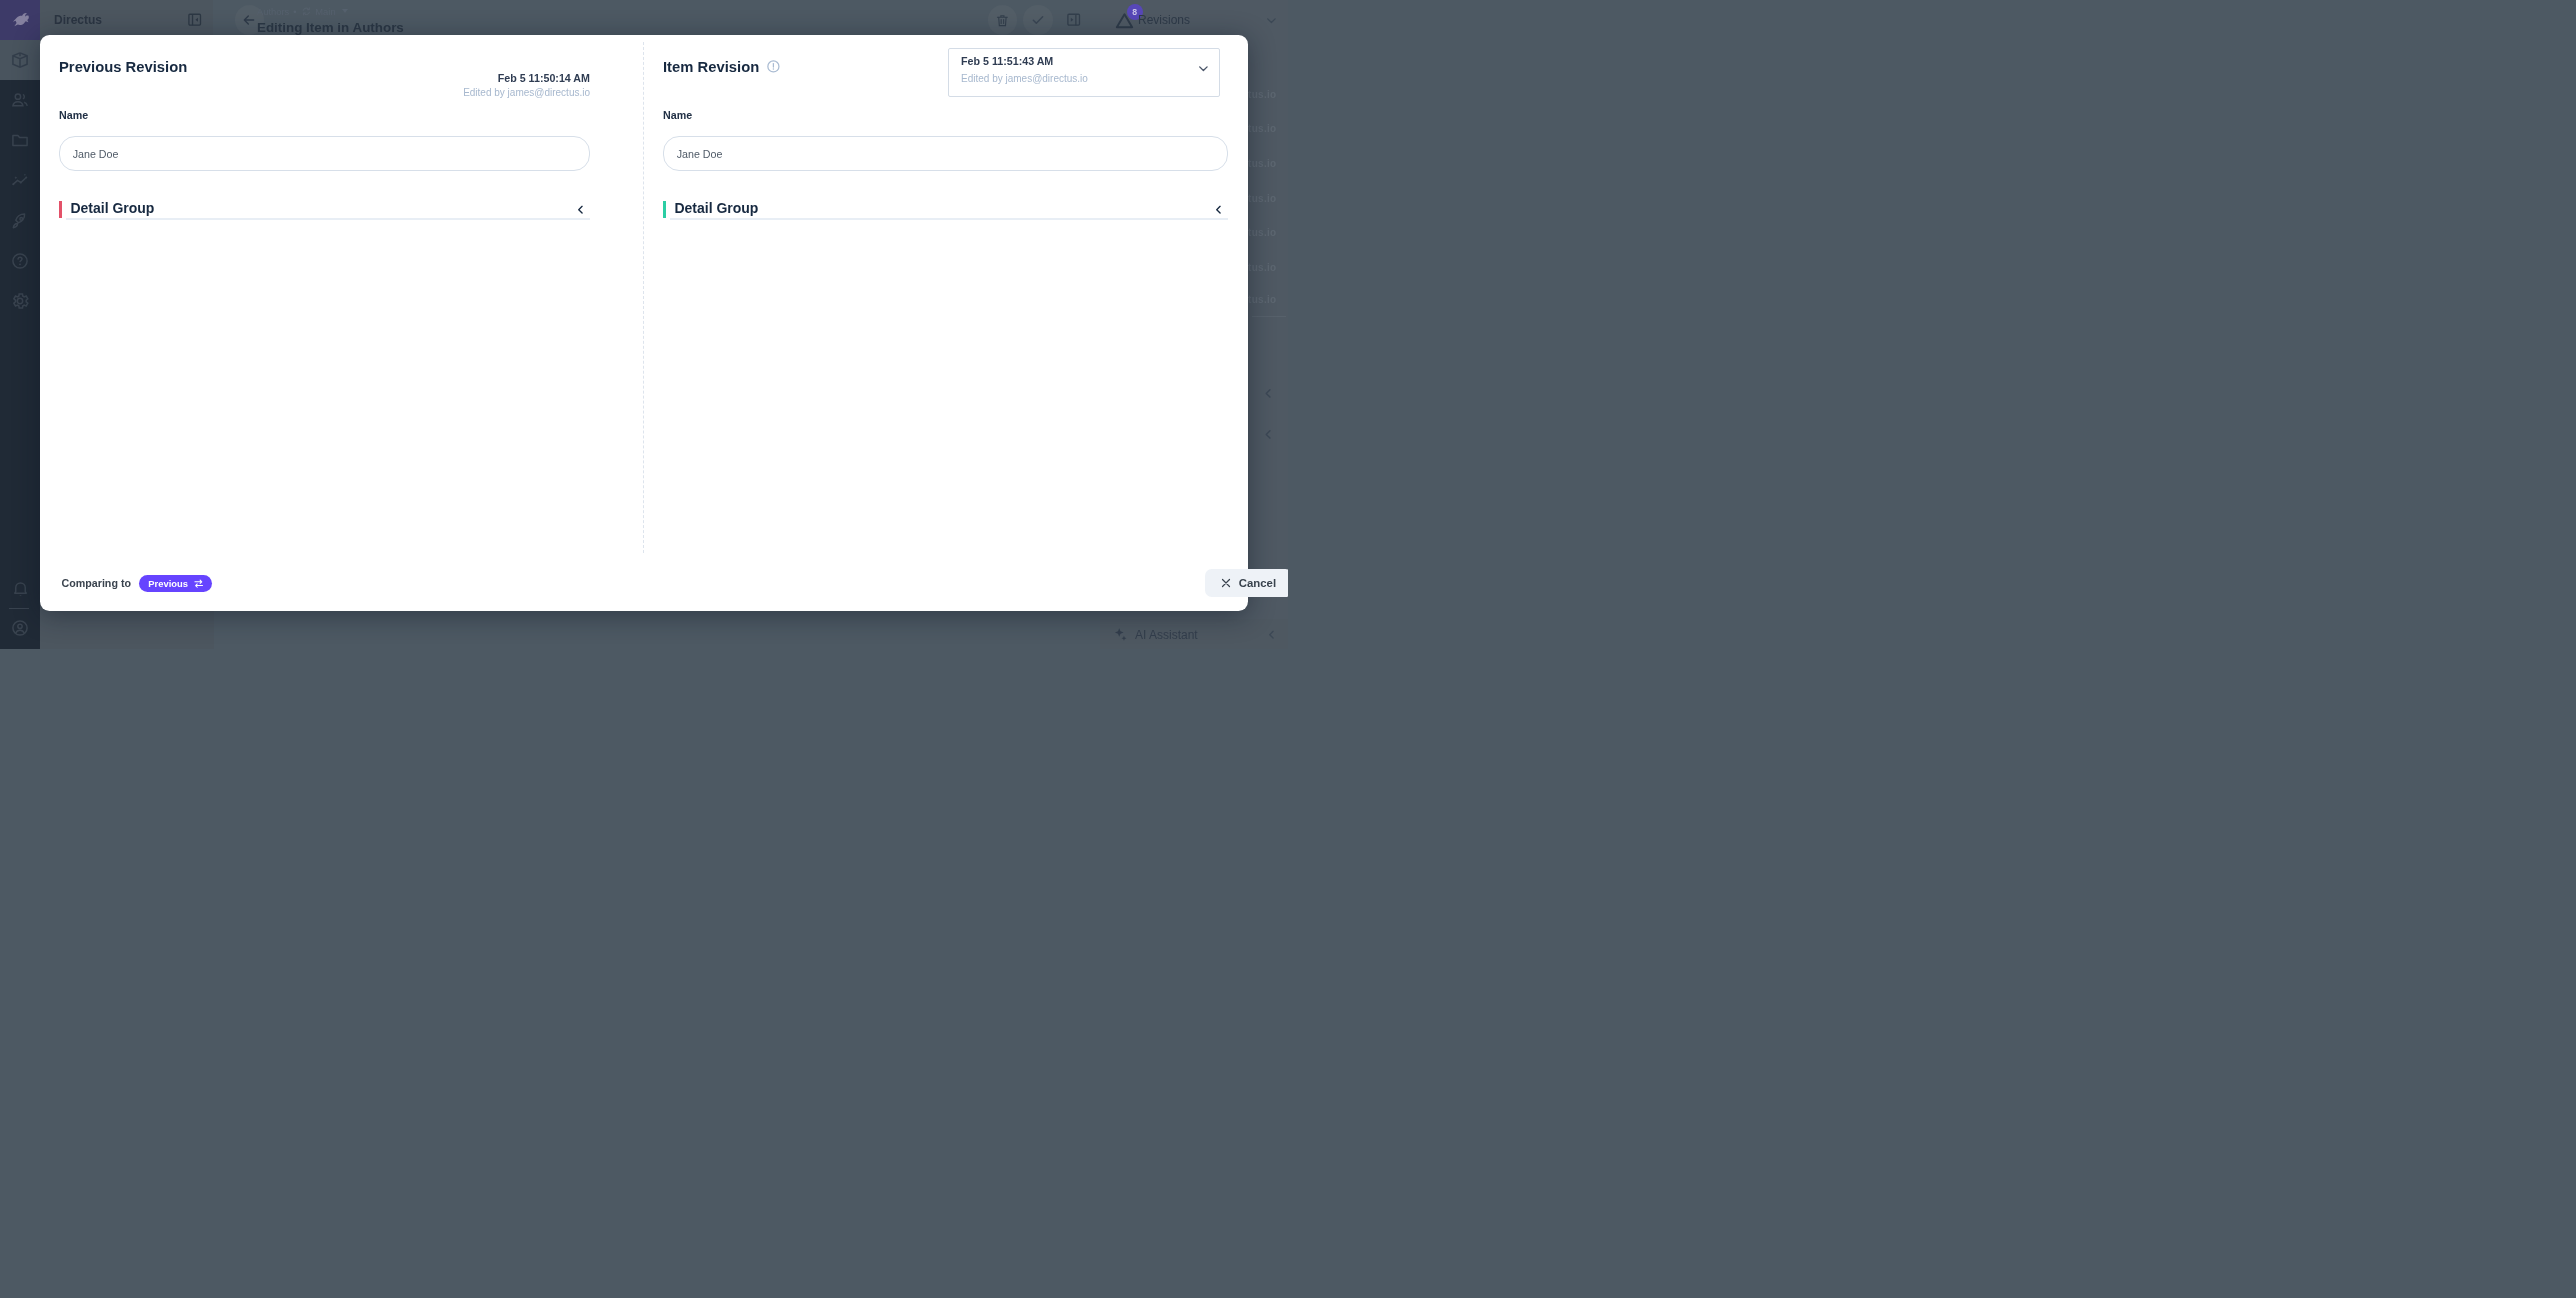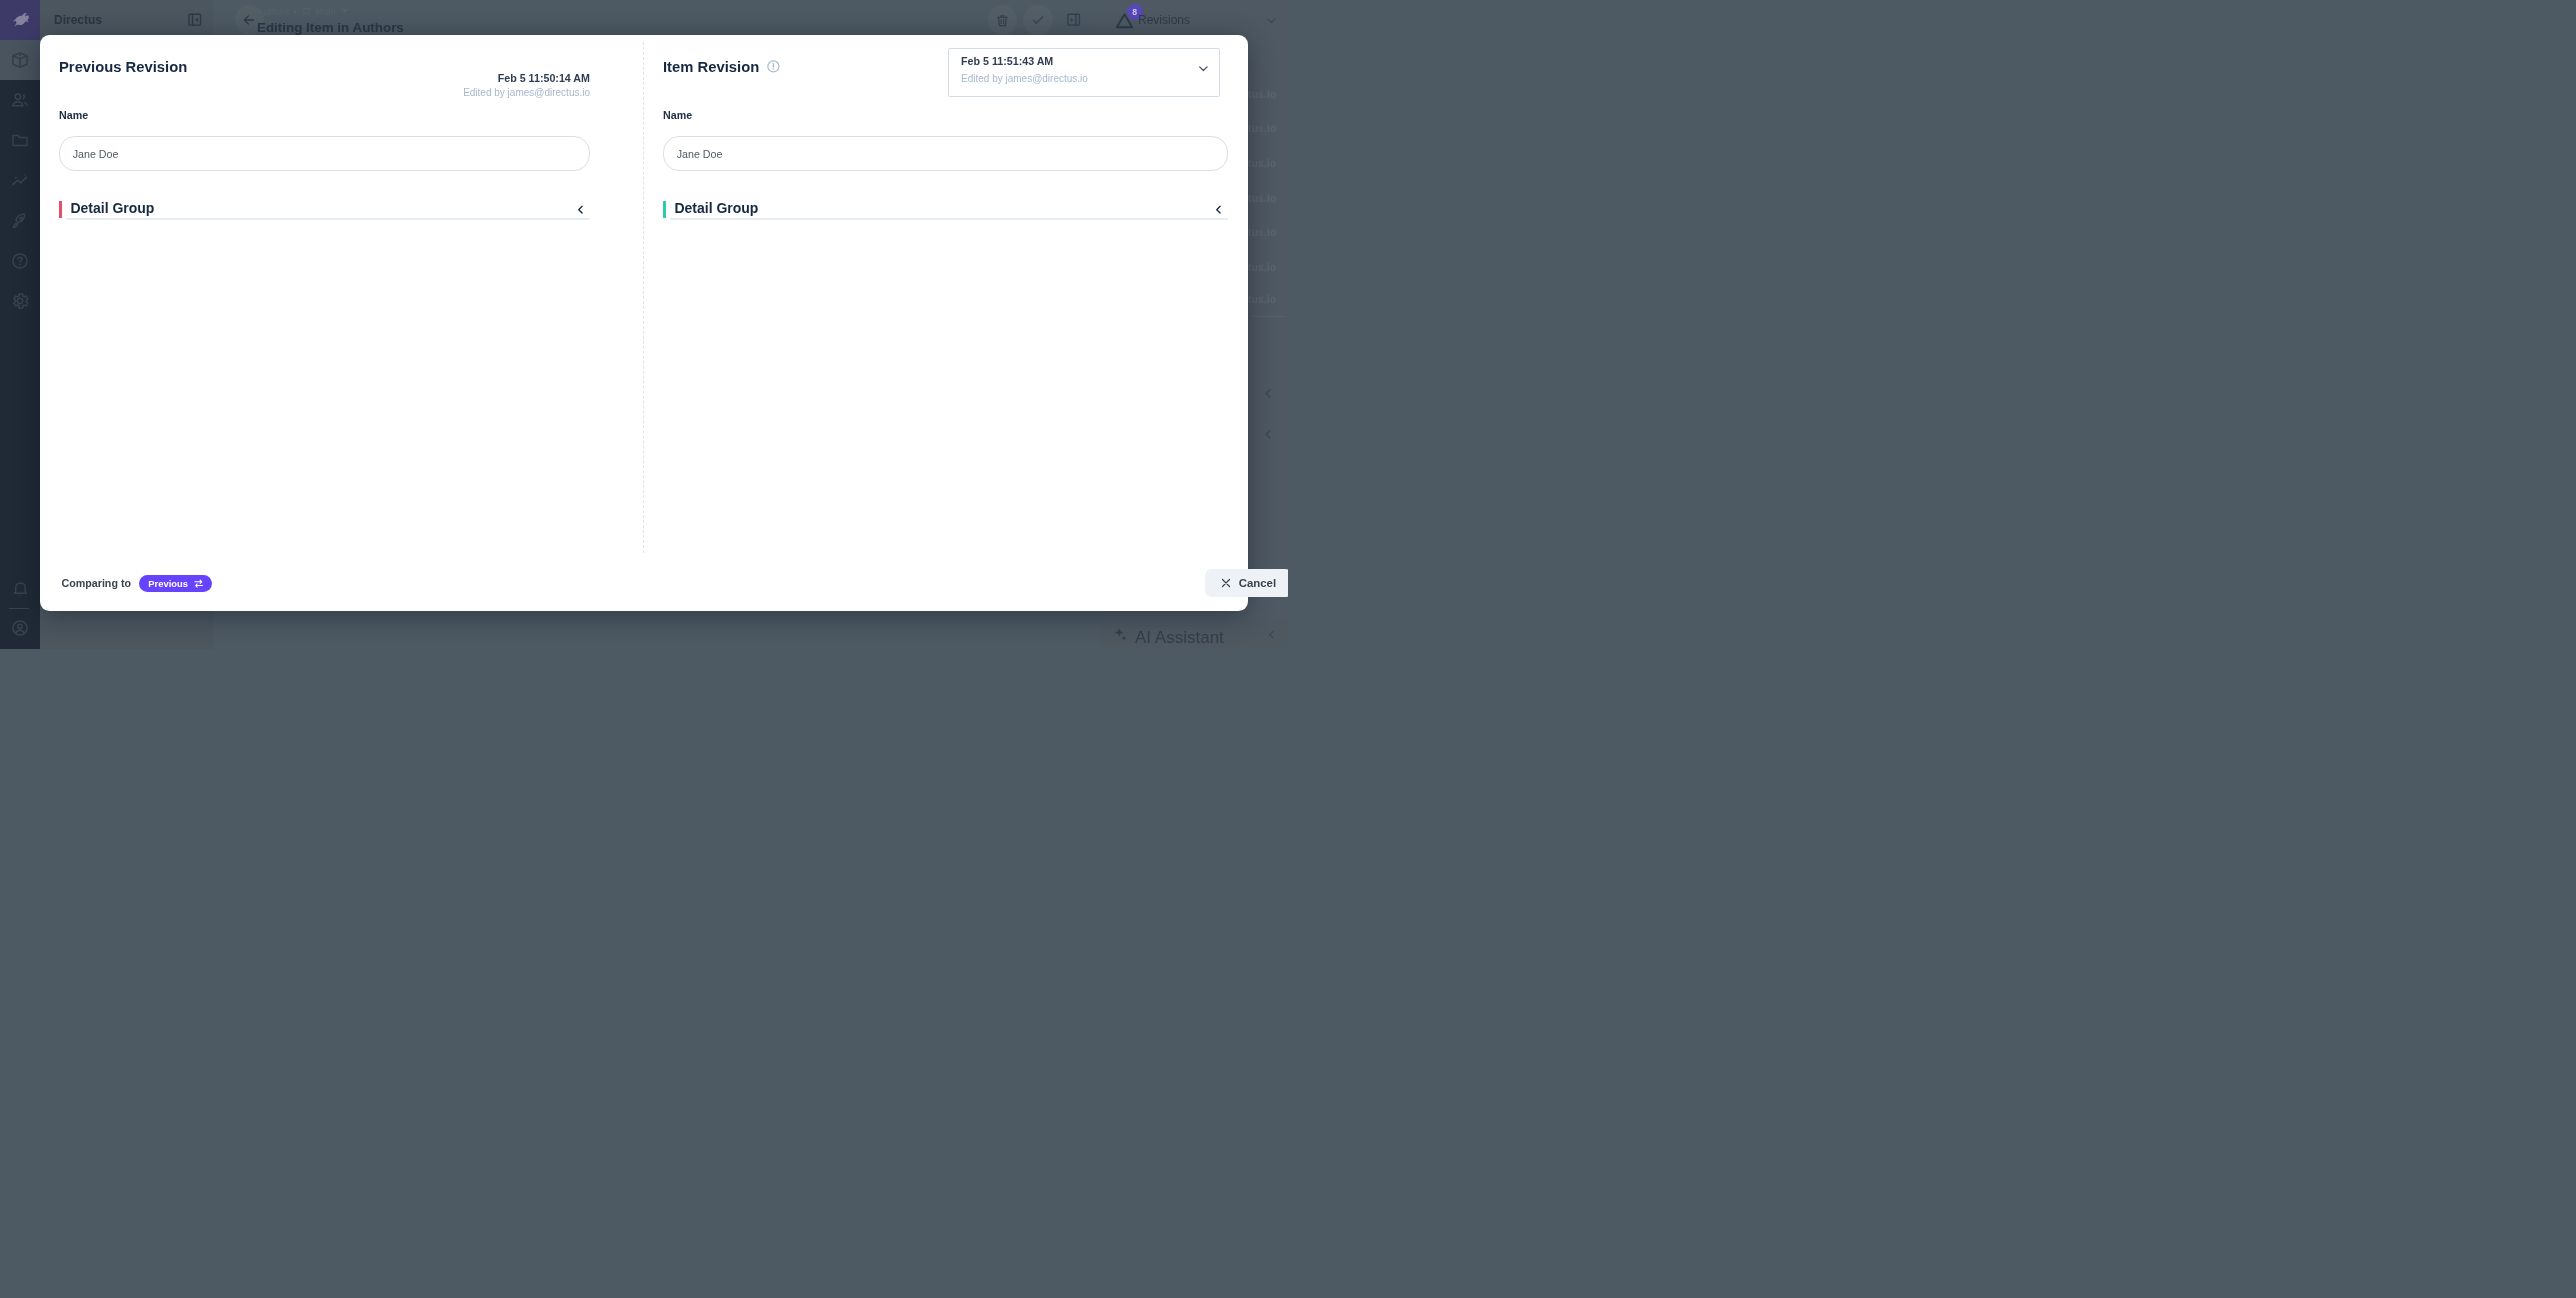--- a/index.html
+++ b/index.html
@@ -40,21 +40,21 @@
   .delta-wrap { position:absolute; left:13.4px; top:9.4px; width:24px; height:24px; }
   .delta-badge { position:absolute; left:13.4px; top:-5.4px; width:16px; height:16px; border-radius:50%;
     background:#5747b8; color:#c9c4e8; font-size:8.7px; font-weight:bold; display:flex; align-items:center; justify-content:center; }
   .drawer-title { position:absolute; left:38px; top:13.4px; font-size:12px; color:#2e3a48; }
   .drawer-chevron-v { position:absolute; right:9.4px; top:13.4px; }
   .drawer-row { position:absolute; left:148px; width:40px; font-size:10px; font-weight:bold; color:#5d6771; letter-spacing:0.3px; }
   .drawer-divider { position:absolute; left:152px; top:316px; width:34px; height:1.3px; background:#57616b; }
   .drawer-chevron-l { position:absolute; left:161px; width:14.8px; height:14.8px; }
   .ai-bar { position:absolute; left:0; top:619px; width:188px; height:31px; background:#4e5861; }
   .ai-icon { position:absolute; left:12px; top:7.4px; width:17.4px; height:17.4px; }
-  .ai-label { position:absolute; left:35px; top:8.7px; font-size:17px; color:#333e4c; }
+  .ai-label { position:absolute; left:35px; top:8.7px; font-size:12px; color:#333e4c; }
   .ai-chevron { position:absolute; right:9.4px; top:8.7px; width:13.4px; height:13.4px; }
 
   
   .modal { position:absolute; left:40px; top:35px; width:1208px; height:576px; background:#ffffff;
     border-radius:9.4px; box-shadow:0 4px 27px rgba(10,20,35,.45); }
   .divider-dashed { position:absolute; left:603px; top:6.7px; height:511px; border-left:1.3px dashed #dde4ed; }
 
   .pane { position:absolute; top:0;text-decoration:underline; }
   .pane-left  { left:19px;  width:531px; }
   .pane-right { left:623px; width:565px; }

